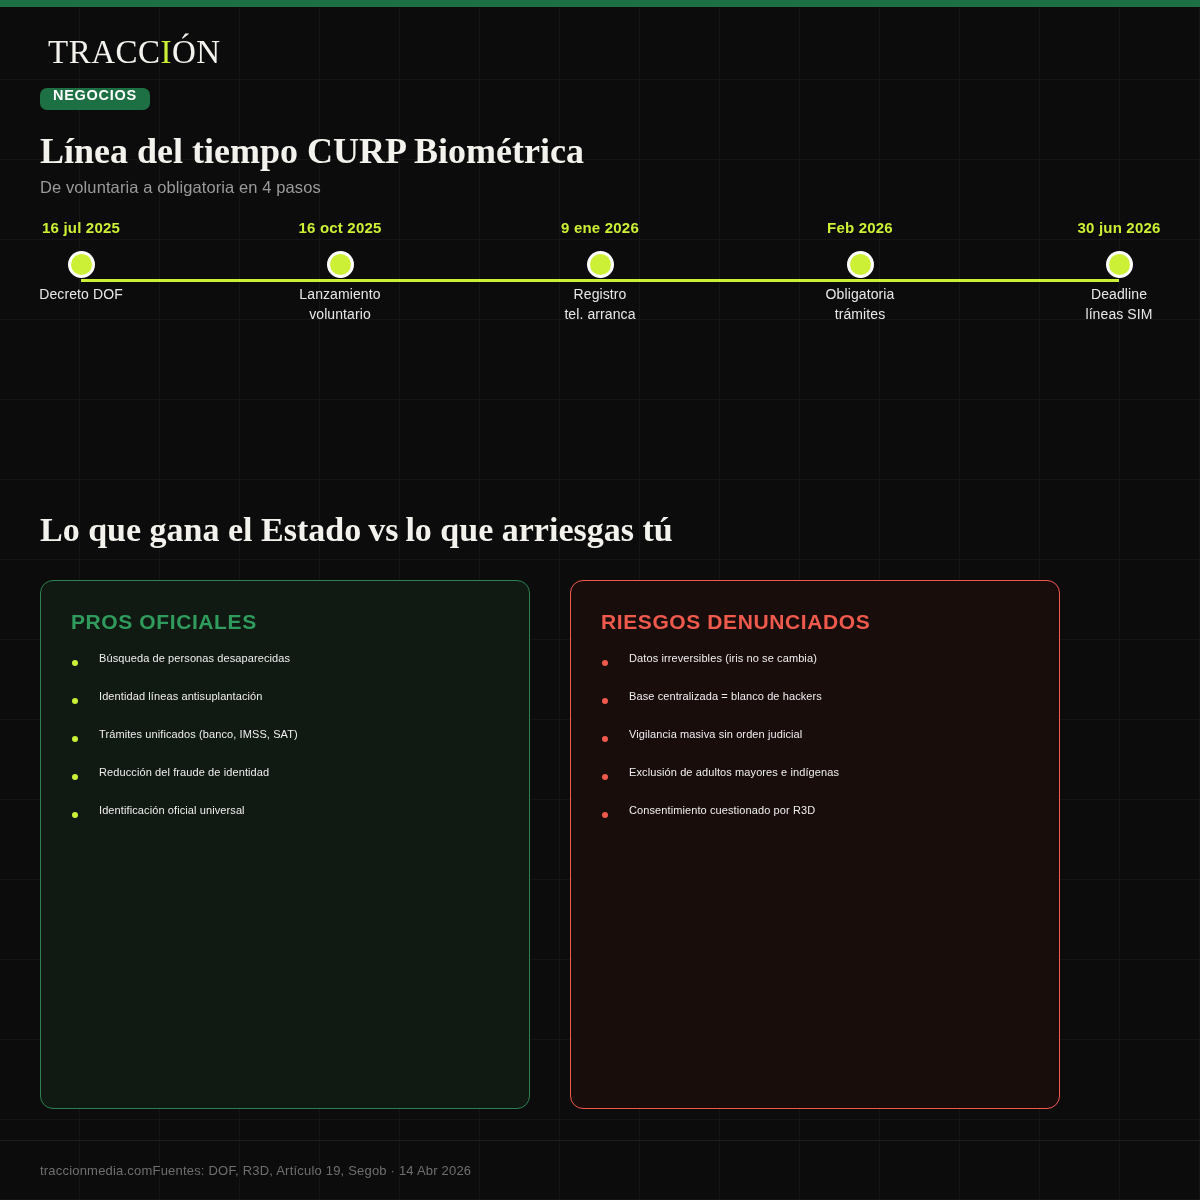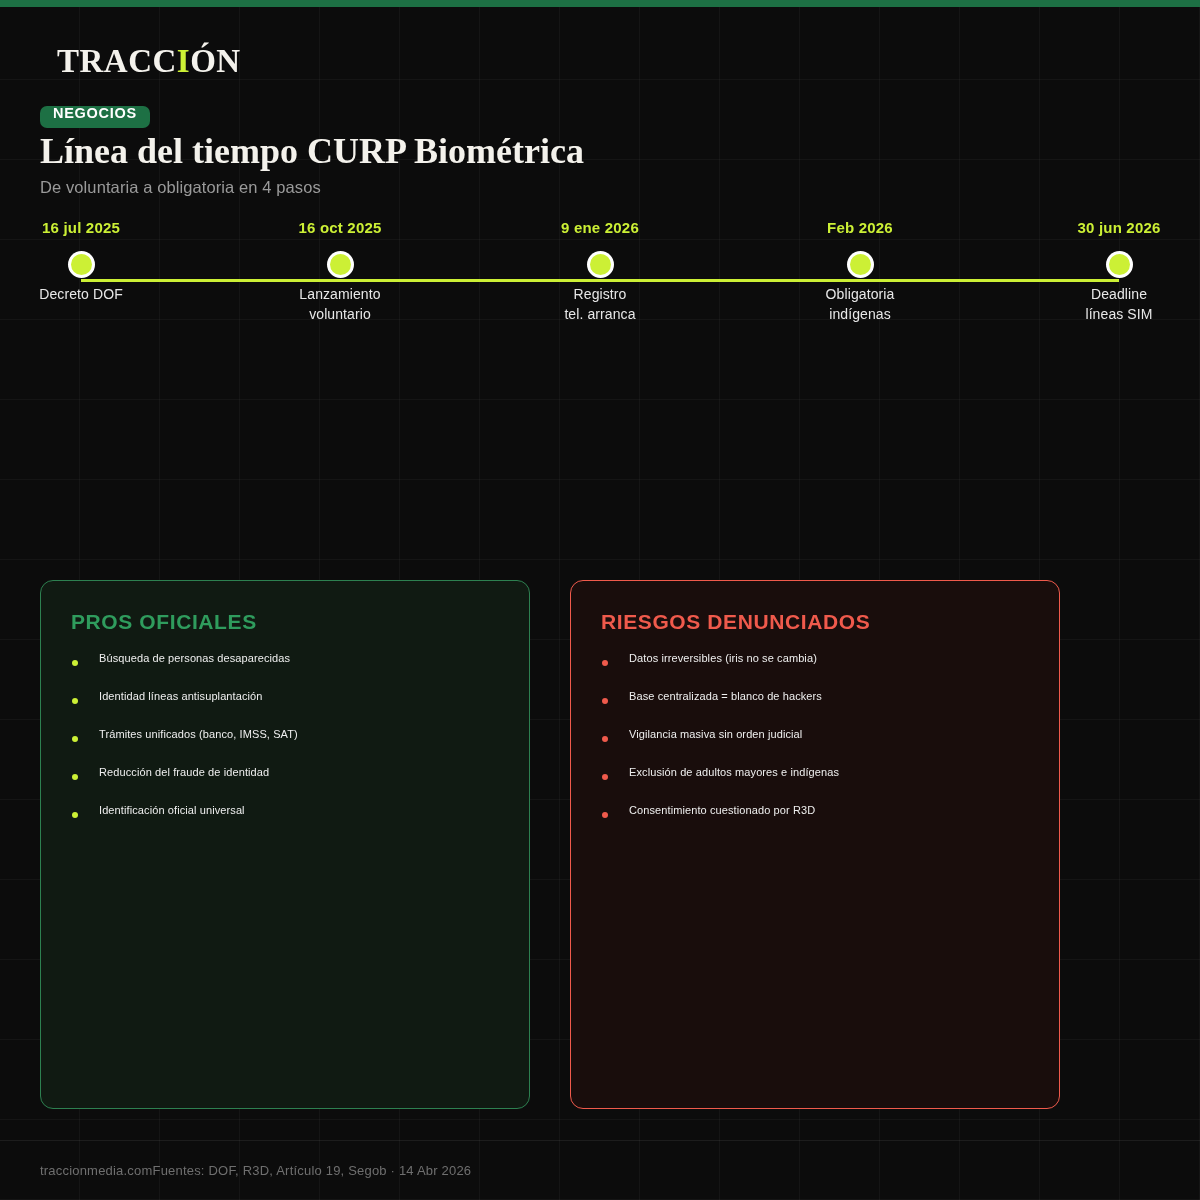--- a/index.html
+++ b/index.html
@@ -33,26 +33,26 @@
   }
 
   
   .brand {
     position: absolute;
     left: 40px;
     top: 28px;
   }
   .brand-word {
     font-family: "Liberation Serif", serif;
-    font-weight: bold;
+    font-weight: normal;
     font-size: 33px;
     letter-spacing: 0.5px;
     color: #f4f2ec;
     line-height: 1;
-    margin: 17px;
+    margin: 8px;
     white-space: nowrap;
   }
   .brand-word .hl { color: #ccf035; }
   .kicker {
     display: inline-block;
     margin-top: 11px;
     background: #1d7044;
     color: #ffffff;
     font-size: 14.5px;
     font-weight: bold;
@@ -272,36 +272,37 @@
       </div>
     </div>
 
     <div class="tl-node" style="left:860px">
       <div class="tl-date">Feb 2026</div>
       <div class="tl-dotwrap">
           <span class="tl-dot"></span>
         </div>
       <div class="tl-label">
         <div>Obligatoria</div>
-        <div>indígenas</div>
+        <div>trámites</div>
       </div>
     </div>
 
     <div class="tl-node" style="left:1119px">
       <div class="tl-date">30 jun 2026</div>
       <div class="tl-dotwrap">
           <span class="tl-dot"></span>
         </div>
       <div class="tl-label">
         <div>Deadline</div>
         <div>líneas SIM</div>
       </div>
     </div>
   </div>
 
+  <h2 class="section-title" id="title-compare"><span>Lo que gana el Estado</span><span class="vs">vs</span><span>lo que arriesgas tú</span></h2>
 
   <div class="cards">
 
     <div class="card card--pro">
       <div class="card-head">PROS OFICIALES</div>
       <ul class="bullets">
         <li class="bullet">Búsqueda de personas desaparecidas</li>
         <li class="bullet">Identidad líneas antisuplantación</li>
         <li class="bullet">Trámites unificados (banco, IMSS, SAT)</li>
         <li class="bullet">Reducción del fraude de identidad</li>

